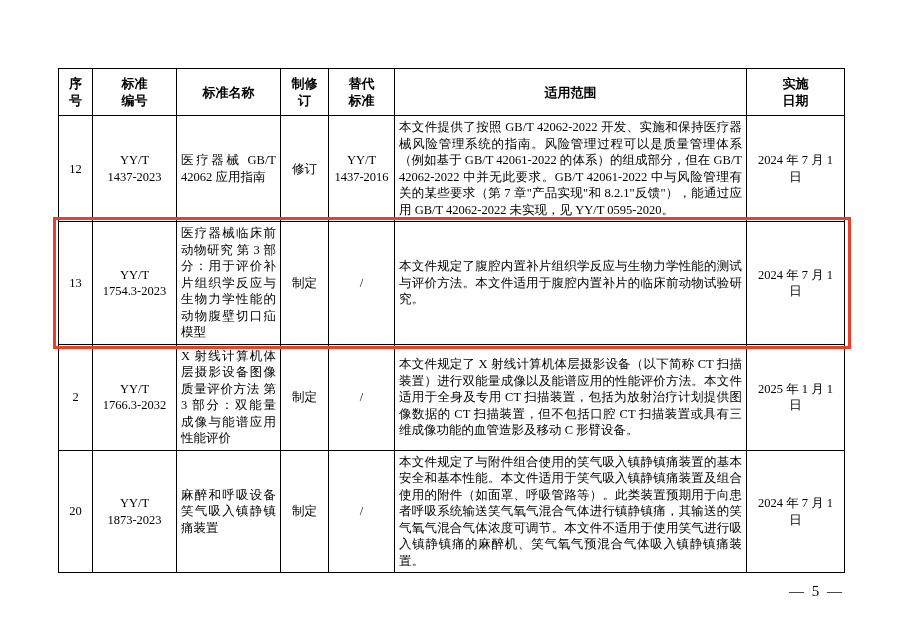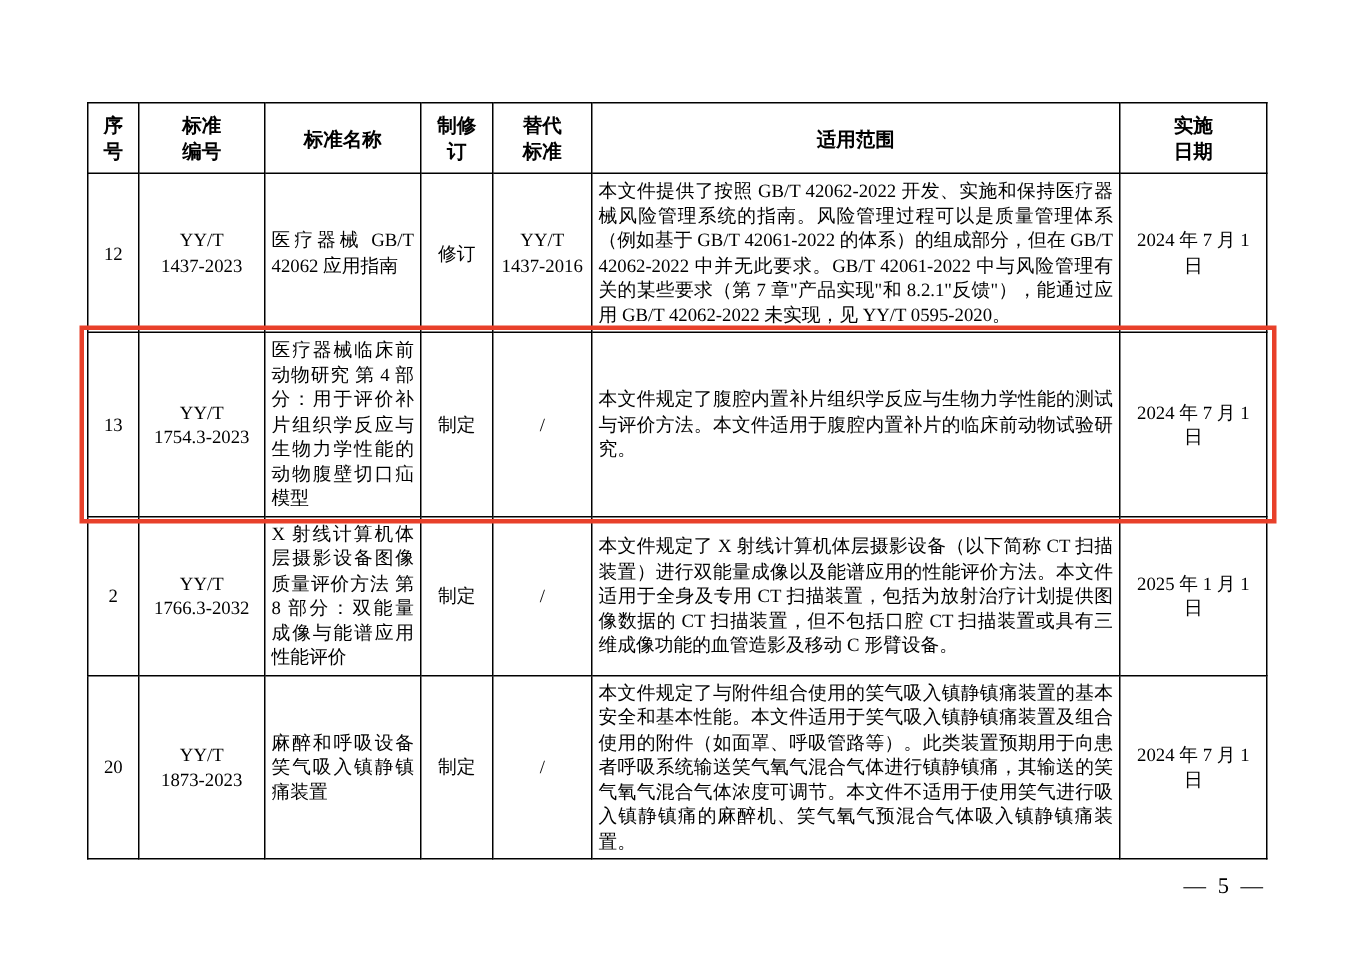--- a/index.html
+++ b/index.html
@@ -153,33 +153,33 @@
           </td>
           <td class="scope">本文件提供了按照 GB/T 42062-2022 开发、实施和保持医疗器械风险管理系统的指南。风险管理过程可以是质量管理体系（例如基于 GB/T 42061-2022 的体系）的组成部分，但在 GB/T 42062-2022 中并无此要求。GB/T 42061-2022 中与风险管理有关的某些要求（第 7 章"产品实现"和 8.2.1"反馈"），能通过应用 GB/T 42062-2022 未实现，见 YY/T 0595-2020。</td>
           <td class="center">2024 年 7 月 1 日</td>
         </tr>
         <tr>
           <td class="center">13</td>
           <td class="center">
             <span class="code-line nowrap">YY/T</span>
             <span class="code-line nowrap">1754.3-2023</span>
           </td>
-          <td class="name">医疗器械临床前动物研究  第 4 部分：用于评价补片组织学反应与生物力学性能的动物腹壁切口疝模型</td>
+          <td class="name">医疗器械临床前动物研究  第 3 部分：用于评价补片组织学反应与生物力学性能的动物腹壁切口疝模型</td>
           <td class="center">制定</td>
           <td class="center">/</td>
           <td class="scope">本文件规定了腹腔内置补片组织学反应与生物力学性能的测试与评价方法。本文件适用于腹腔内置补片的临床前动物试验研究。</td>
           <td class="center">2024 年 7 月 1 日</td>
         </tr>
         <tr>
           <td class="center">2</td>
           <td class="center">
             <span class="code-line nowrap">YY/T</span>
             <span class="code-line nowrap">1766.3-2032</span>
           </td>
-          <td class="name">X 射线计算机体层摄影设备图像质量评价方法  第 8 部分：双能量成像与能谱应用性能评价</td>
+          <td class="name">X 射线计算机体层摄影设备图像质量评价方法  第 3 部分：双能量成像与能谱应用性能评价</td>
           <td class="center">制定</td>
           <td class="center">/</td>
           <td class="scope">本文件规定了 X 射线计算机体层摄影设备（以下简称 CT 扫描装置）进行双能量成像以及能谱应用的性能评价方法。本文件适用于全身及专用 CT 扫描装置，包括为放射治疗计划提供图像数据的 CT 扫描装置，但不包括口腔 CT 扫描装置或具有三维成像功能的血管造影及移动 C 形臂设备。</td>
           <td class="center">2025 年 1 月 1 日</td>
         </tr>
         <tr>
           <td class="center">20</td>
           <td class="center">
             <span class="code-line nowrap">YY/T</span>
             <span class="code-line nowrap">1873-2023</span>

